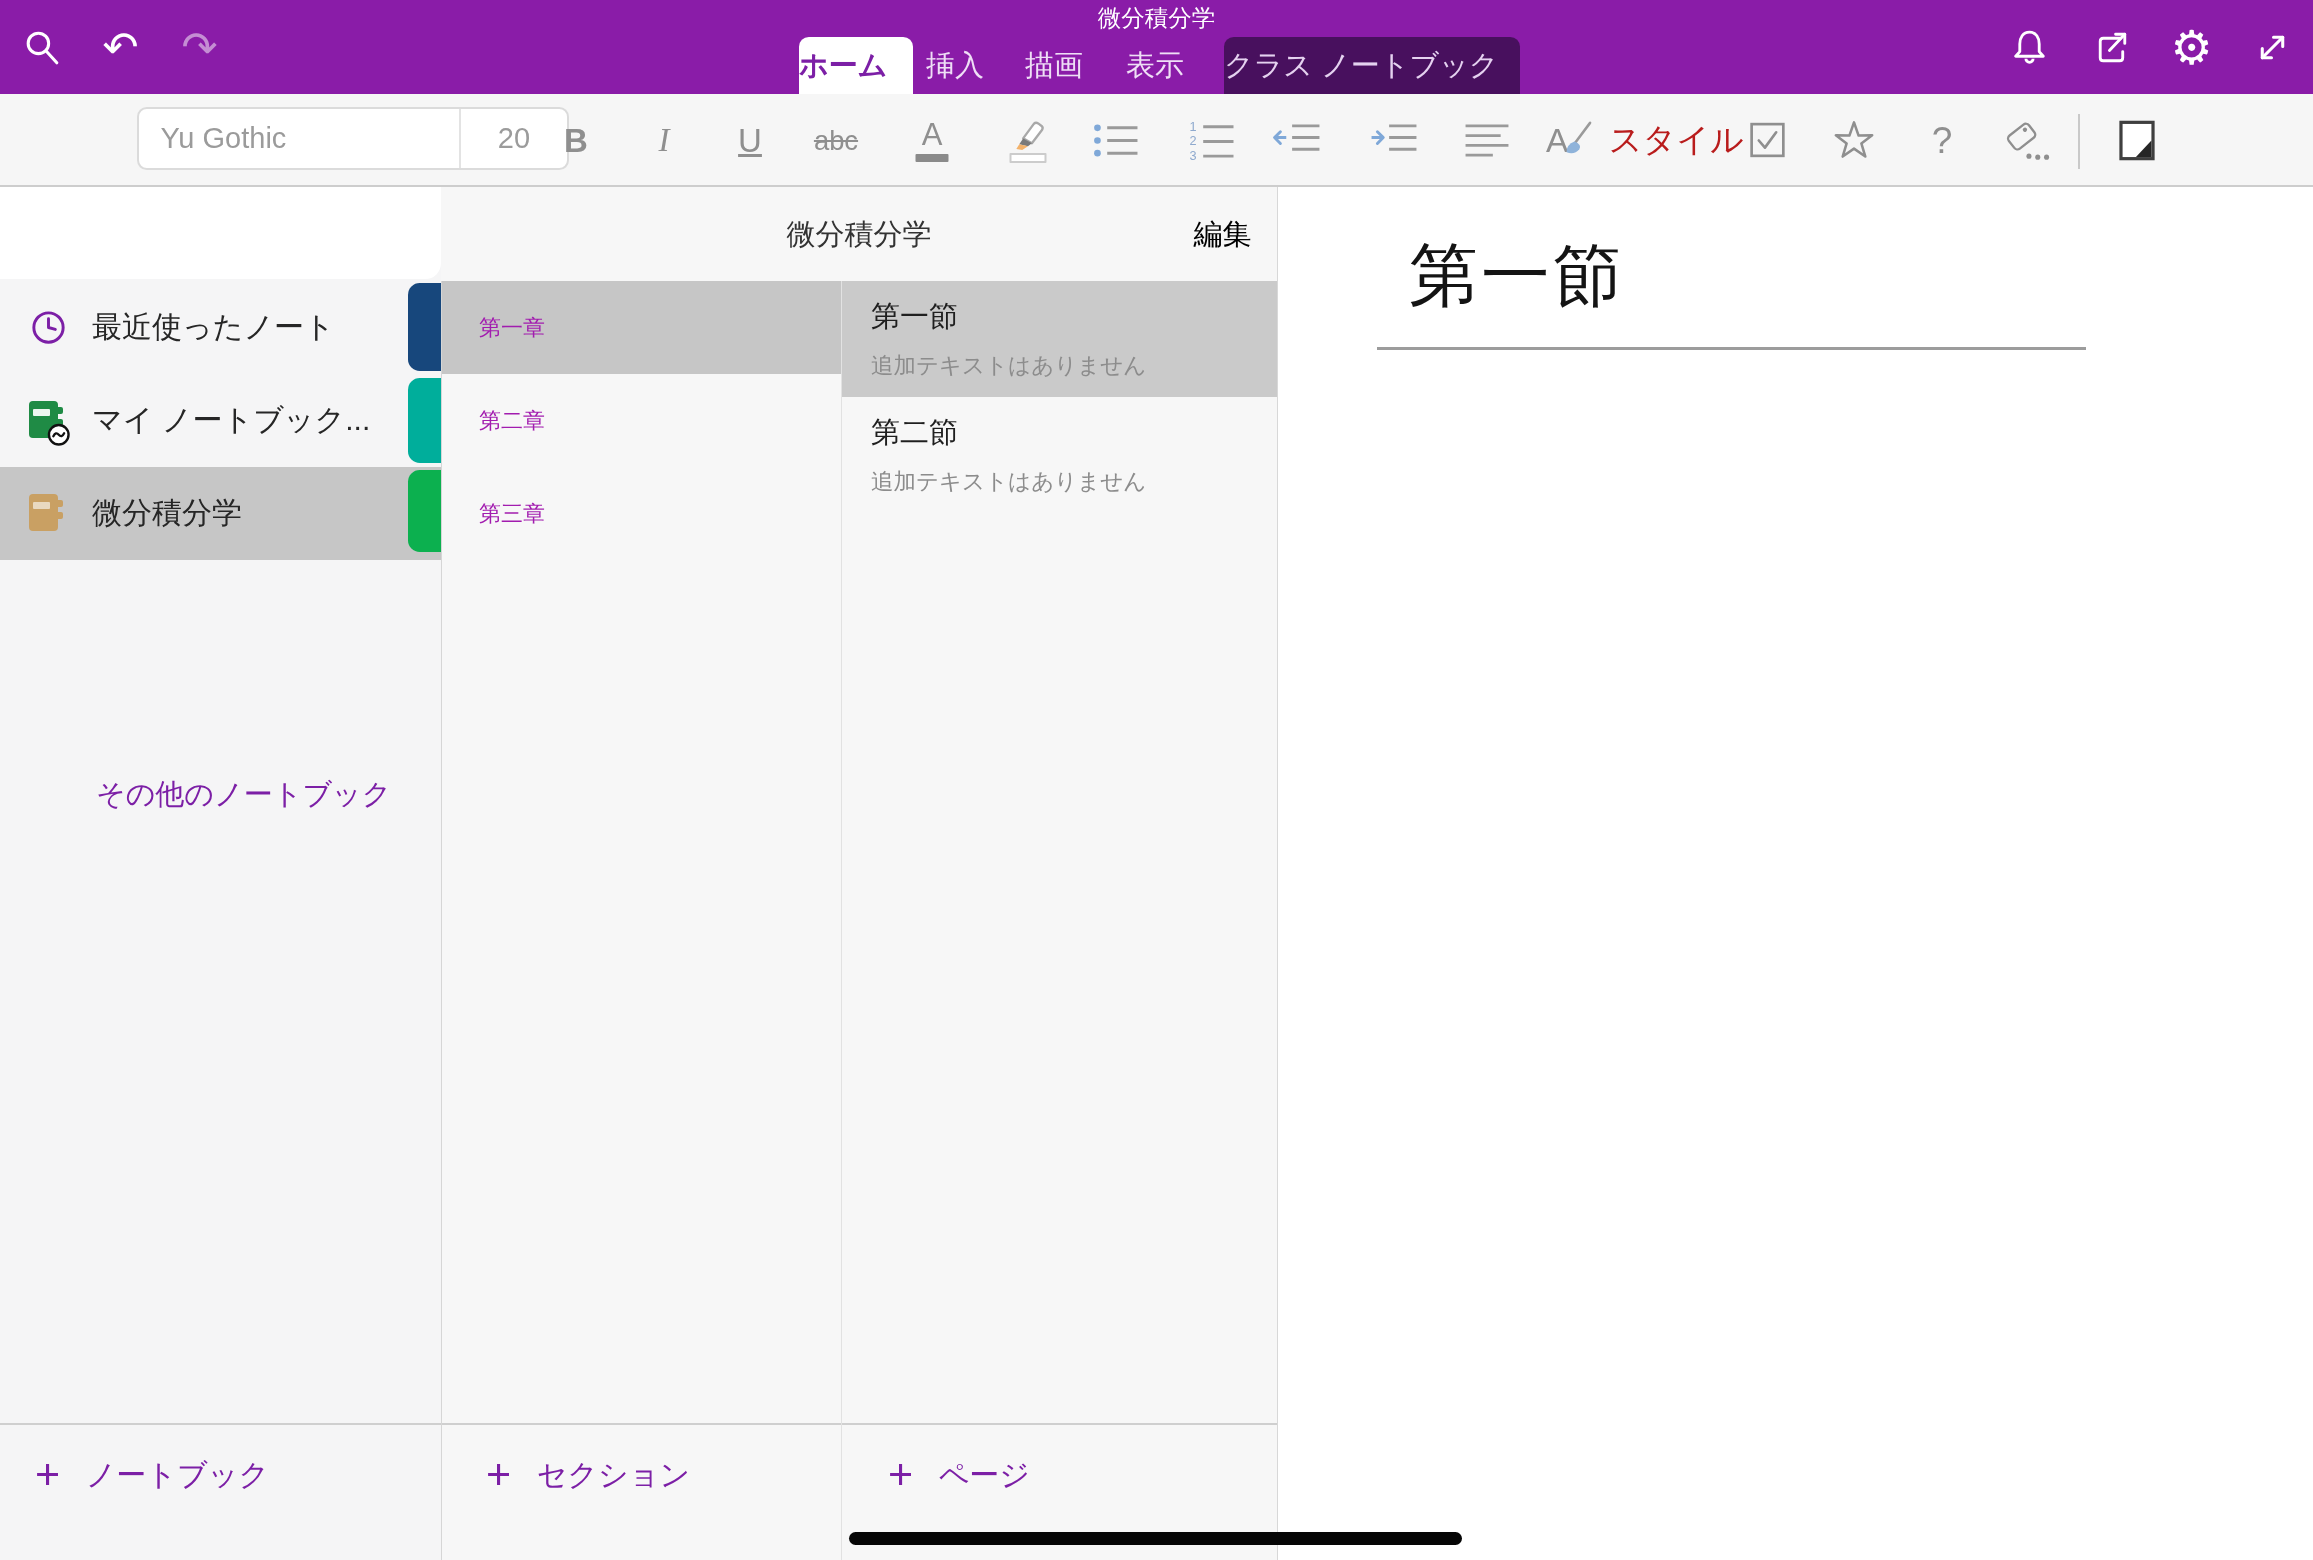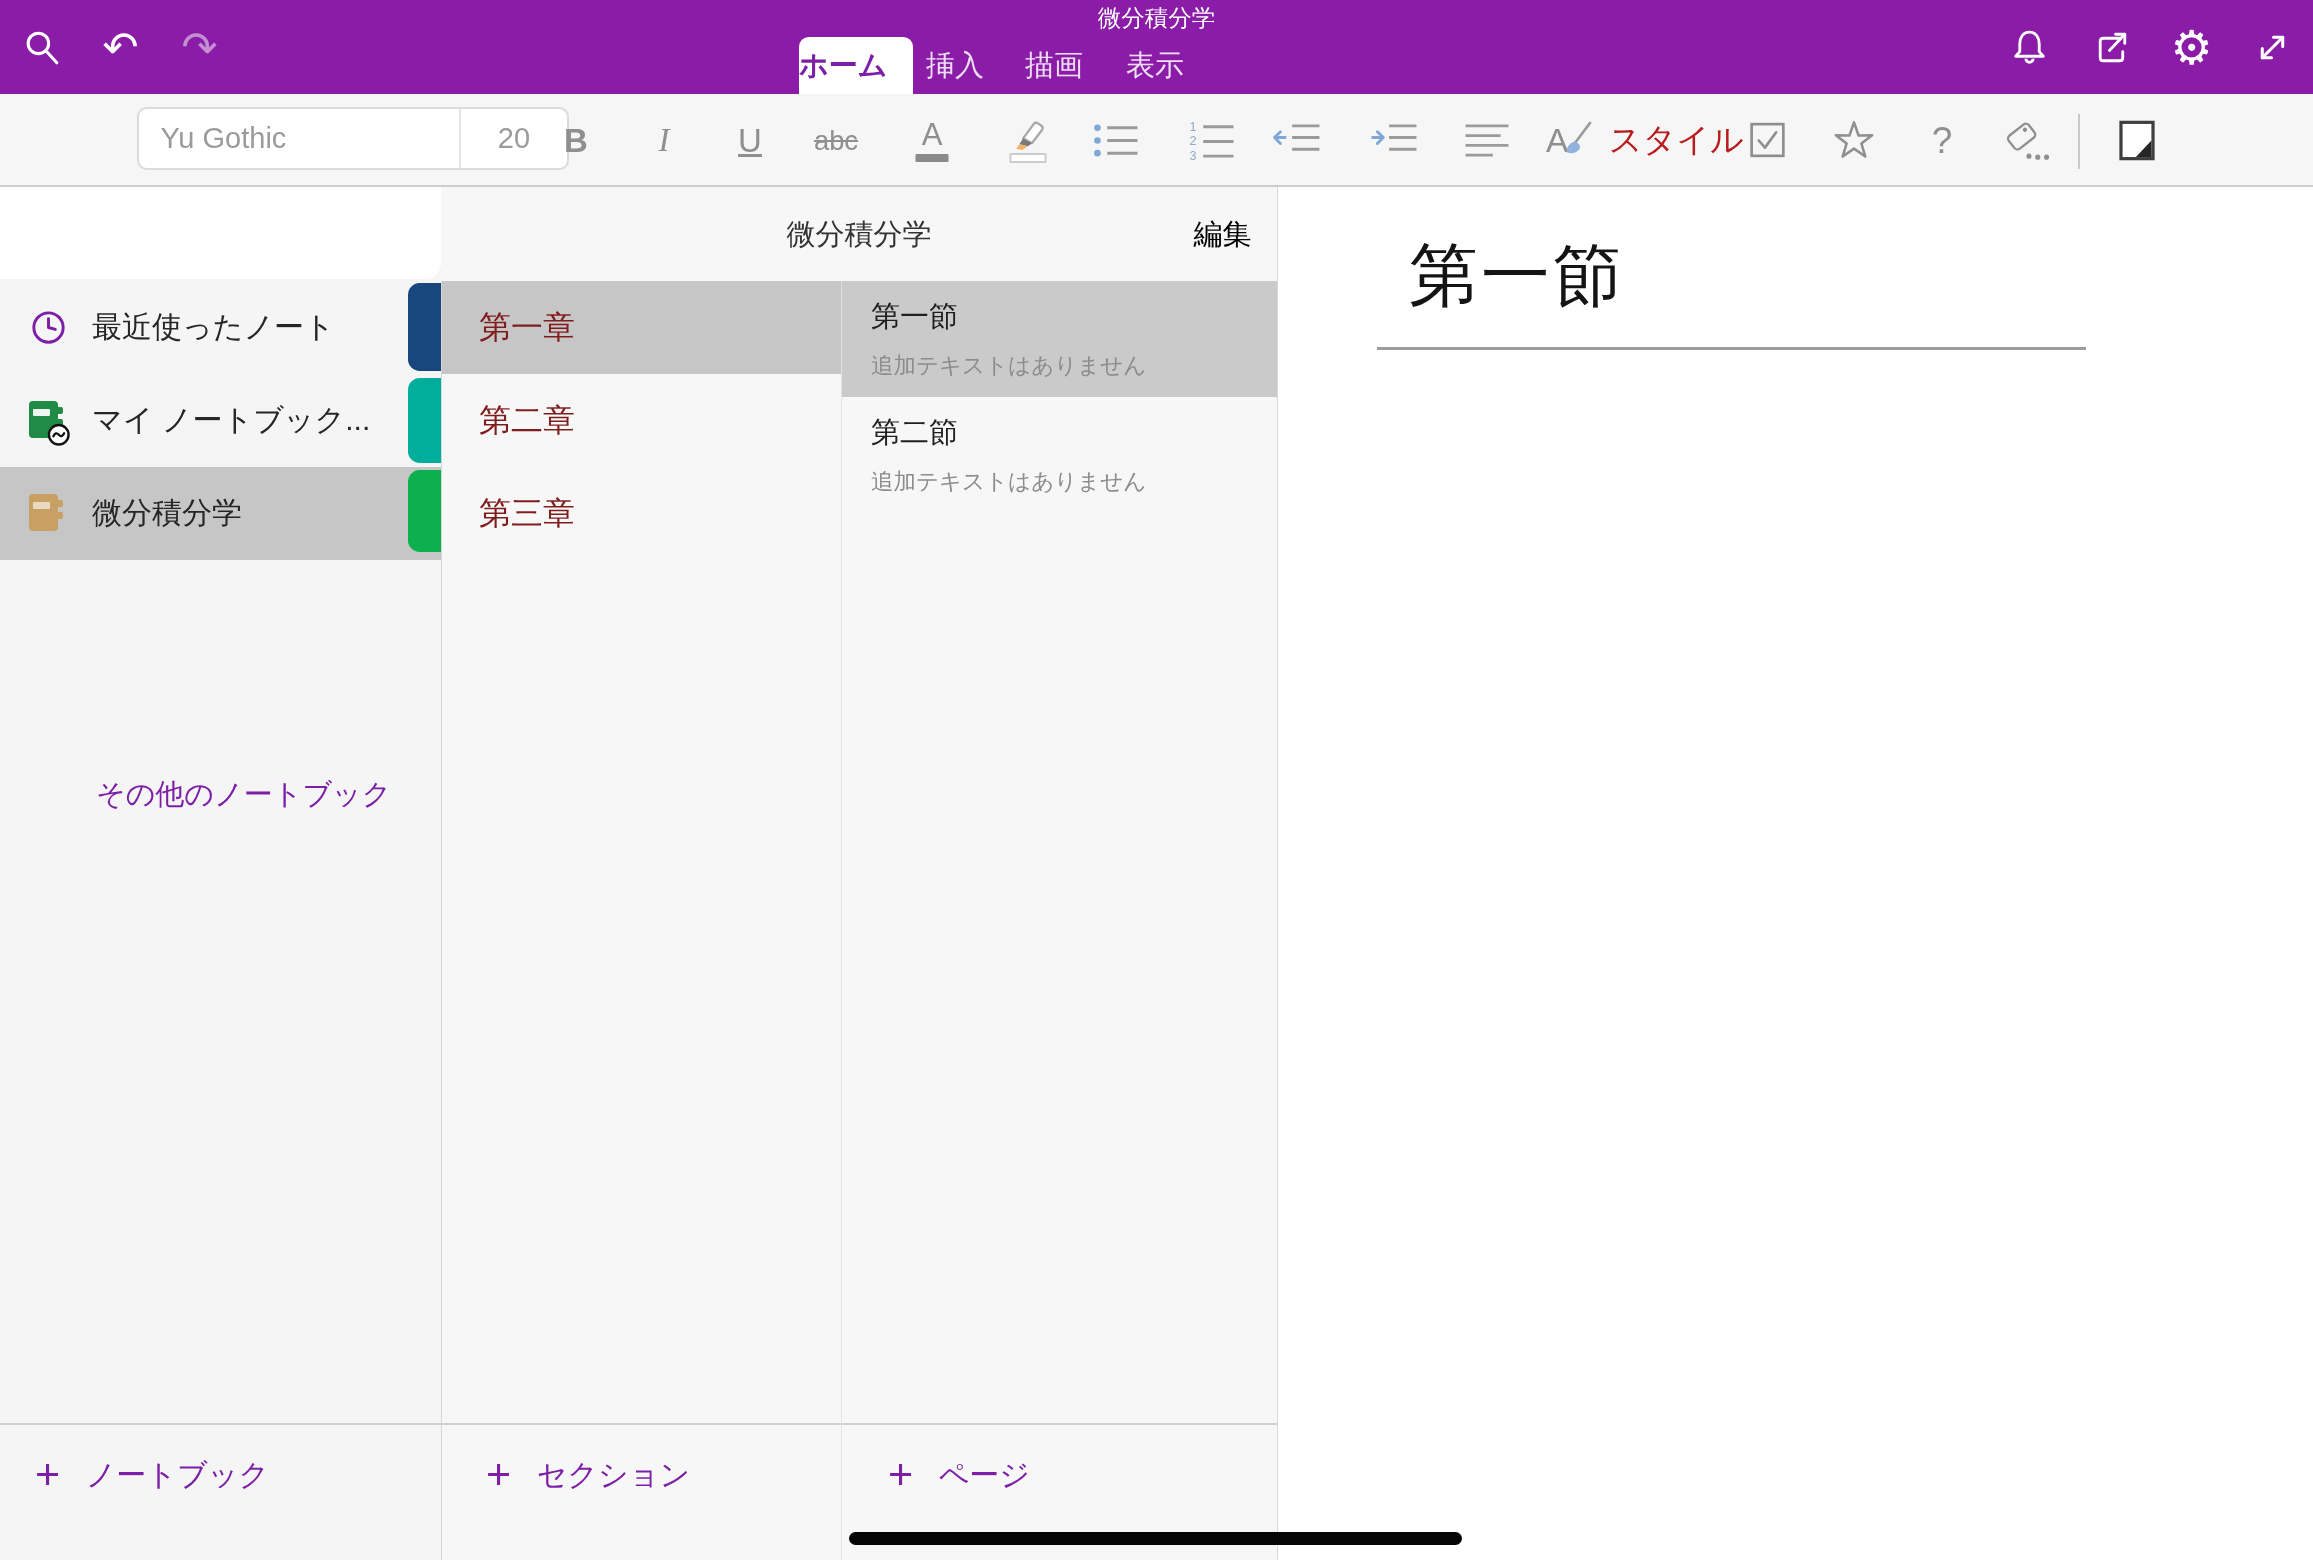--- a/index.html
+++ b/index.html
@@ -55,21 +55,21 @@
   .nb-tab { position:absolute; left:408px; width:33px; border-radius:11.8px 0 0 11.8px; z-index:4; }
   .more-link { position:absolute; left:96px; top:588px; font-size:29px; color:#7C1FA6; cursor:pointer; white-space:nowrap; }
   .listheader { position:absolute; left:441px; top:187px; width:836px; height:94px;
     background:#F7F7F7; z-index:2; }
   .listheader .htitle { position:absolute; left:0; right:0; top:0; line-height:94px;
     text-align:center; font-size:29px; color:#333; }
   .listheader .hedit { position:absolute; right:25.5px; top:0; line-height:94px;
     font-size:29px; color:#000000; cursor:pointer; }
   .sections { left:441px; width:400px; background:#F7F7F7; border-left:1px solid #D6D6D6; }
   .sec-row { position:absolute; left:0; width:440px; height:93px; line-height:93px;
-    padding-left:37px; font-size:32px; color:#7f1d1d; cursor:pointer; }
+    padding-left:37px; font-size:22px; color:#a21caf; cursor:pointer; }
   .sec-row.selected { background:#C6C6C6; }
   .pages { left:841px; width:436px; background:#F7F7F7; border-left:1px solid #E2E2E2; }
   .page-row { position:absolute; left:0; width:436px; height:116px; padding:15.7px 0 0 29px; cursor:pointer; }
   .page-row.selected { background:#CACACA; }
   .page-row .ptitle { font-size:29px; color:#1F1F1F; }
   .page-row .psub { font-size:22.5px; color:#8C8C8C; margin-top:13.7px; }
   .addbar { position:absolute; left:0; bottom:0; width:100%; height:137px;
     border-top:2px solid #CFCFCF; display:flex; align-items:flex-start; padding-top:23.5px; cursor:pointer; }
   .addbar .plus { font-size:43px; font-weight:300; color:#7C1FA6; line-height:51px; }
   .addbar .albl { font-size:30px; color:#7C1FA6; line-height:51px; margin-left:25.5px; white-space:nowrap; }
@@ -100,20 +100,21 @@
       <span class="glyph-icon">↶</span>
     </div>
     <div class="tb-icon" style="left:174px;opacity:.5;">
       <span class="glyph-icon">↷</span>
     </div>
 
     <div class="ribbon-tab active" style="left:799px;width:114px;">ホーム</div>
     <div class="ribbon-tab" style="left:926px;width:88px;">挿入</div>
     <div class="ribbon-tab" style="left:1025px;width:88px;">描画</div>
     <div class="ribbon-tab" style="left:1126px;width:88px;">表示</div>
+    <div class="ribbon-tab dark" style="left:1224px;width:296px;">クラス ノートブック</div>
 
     <div class="tb-icon" style="left:2004px;">
       <svg width="45" height="45" viewBox="0 0 44 44">
           <path d="M22 7 C15.5 7 12.5 12.5 12.5 18.5 L12.5 26 L8.5 30.5 L35.5 30.5 L31.5 26 L31.5 18.5 C31.5 12.5 28.5 7 22 7 Z" fill="none" stroke="#fff" stroke-width="2.8" stroke-linejoin="round"></path>
           <path d="M18.5 33 a3.5 3.5 0 0 0 7 0" fill="none" stroke="#fff" stroke-width="2.8"></path>
         </svg>
     </div>
     <div class="tb-icon" style="left:2087px;">
       <svg width="45" height="45" viewBox="0 0 44 44">
           <path d="M30 13 L13 13 Q10 13 10 16 L10 32 Q10 35 13 35 L29 35 Q32 35 32 32 L32 26" fill="none" stroke="#fff" stroke-width="2.8" stroke-linecap="round"></path>

